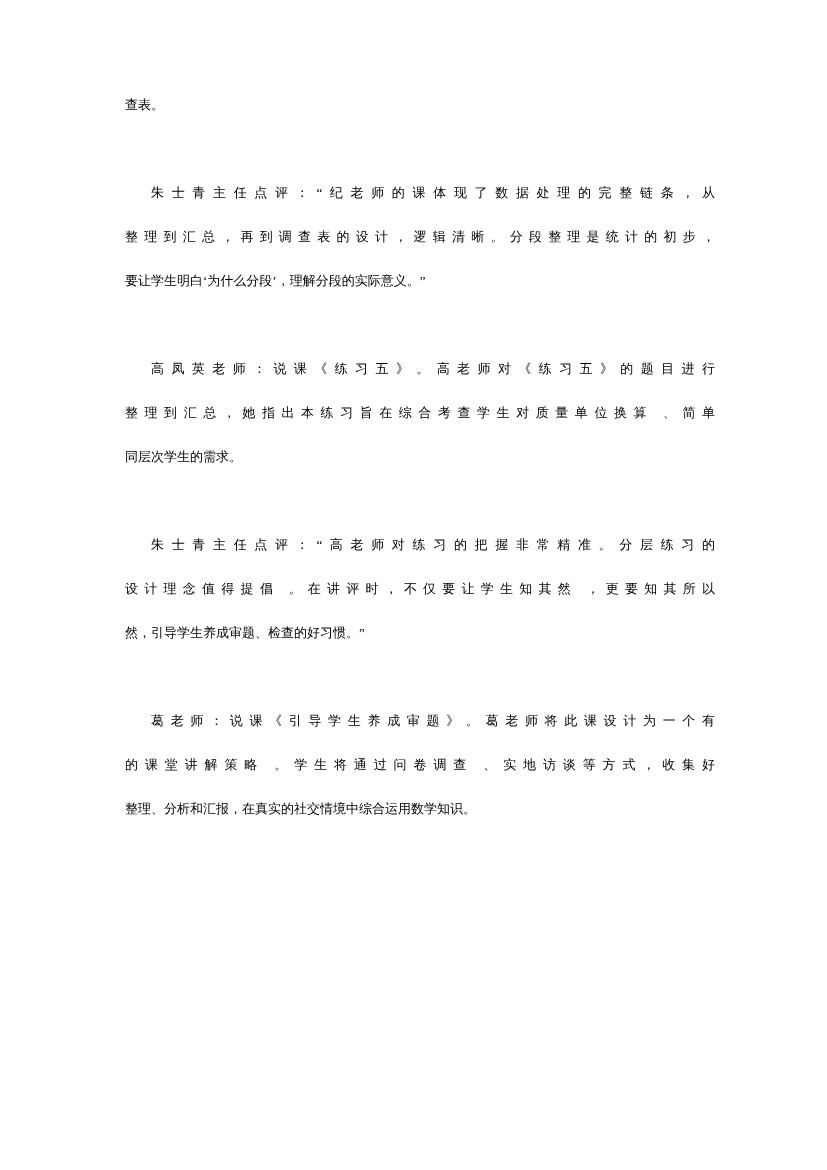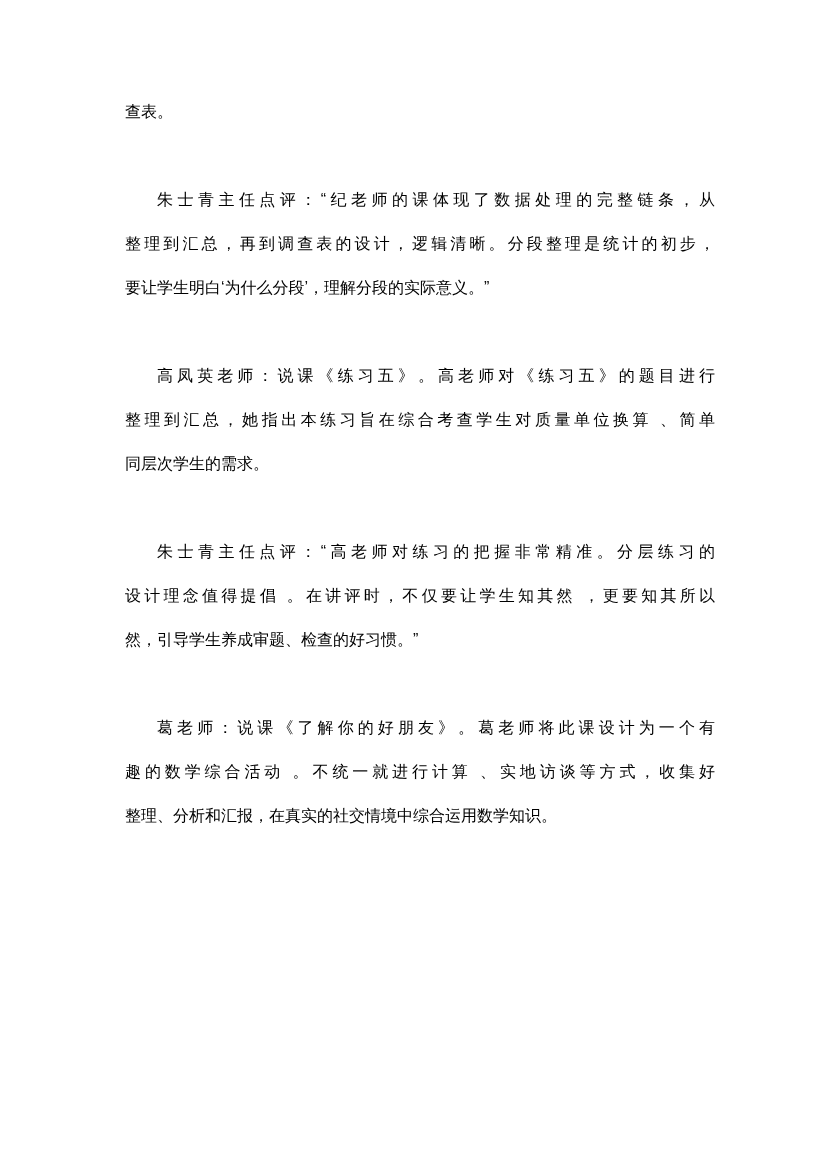--- a/index.html
+++ b/index.html
@@ -9,25 +9,25 @@
     body {
       width: 827px;
       height: 1170px;
       background: #ffffff;
       position: relative;
       overflow: hidden;
     }
     .doc-content {
       position: absolute;
       left: 125px;
-      top: 90px;
+      top: 83px;
       width: 590px;
       color: #000000;
-      font-family: Liberation Sans, sans-serif;
-      font-size: 16px;
+      font-family: Liberation Serif, serif;
+      font-size: 13px;
       font-weight: 400;
     }
     .para {
       margin: 0 0 44px 0;
       padding: 0;
     }
     .para:last-child {
       margin-bottom: 0;
     }
     .tline {
@@ -65,19 +65,19 @@
     <div class="tline last">同层次学生的需求。</div>
   </div>
 
   <div class="para">
     <div class="tline first">朱士青主任点评：“高老师对练习的把握非常精准。分层练习的</div>
     <div class="tline">设计理念值得提倡 。在讲评时，不仅要让学生知其然 ，更要知其所以</div>
     <div class="tline last">然，引导学生养成审题、检查的好习惯。”</div>
   </div>
 
   <div class="para">
-    <div class="tline first">葛老师：说课《了解你的好朋友》。葛老师将此课设计为一个有</div>
-    <div class="tline">趣的数学综合活动 。不统一就进行计算 、实地访谈等方式，收集好</div>
+    <div class="tline first">葛老师：说课《引导学生养成审题》。葛老师将此课设计为一个有</div>
+    <div class="tline">的课堂讲解策略 。学生将通过问卷调查 、实地访谈等方式，收集好</div>
     <div class="tline last">整理、分析和汇报，在真实的社交情境中综合运用数学知识。</div>
   </div>
 
 
 </div>
 
 </body></html>

